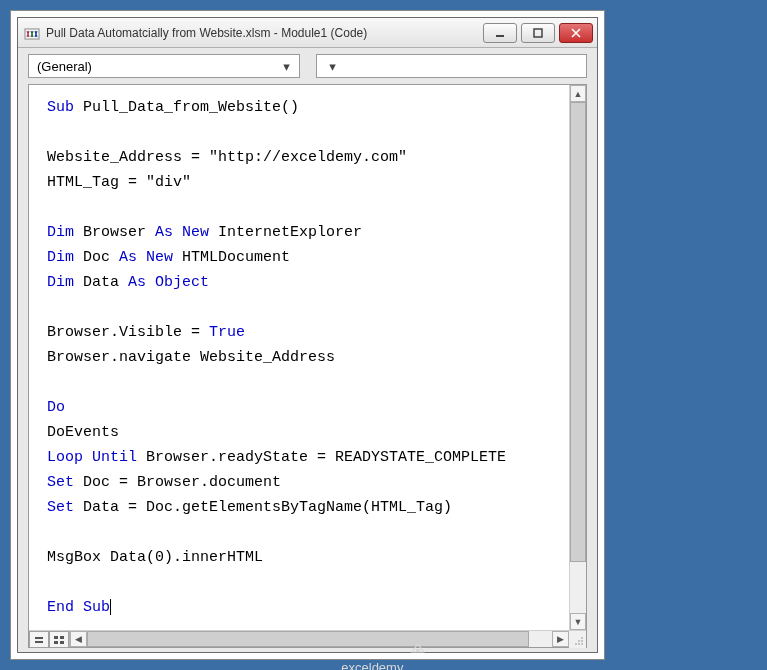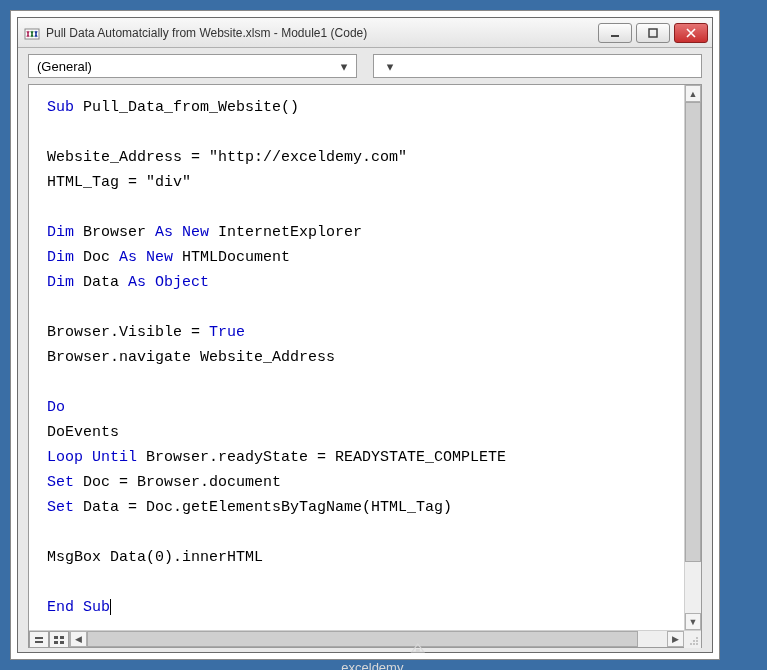--- a/index.html
+++ b/index.html
@@ -5,21 +5,21 @@
 * { box-sizing: border-box; margin: 0; padding: 0; }
 body {
   background: #3a6ea5;
   width: 767px;
   height: 670px;
   padding: 10px;
   font-family: "Segoe UI", Tahoma, sans-serif;
   font-size: 12px;
 }
 .outer-frame {
-  width: 710px;
+  width: 595px;
   height: 650px;
   background: #fff;
   border: 1px solid #888;
   padding: 6px;
 }
 .window {
   width: 100%;
   height: 100%;
   background: #e8e8e8;
   border: 1px solid #6a6a6a;

